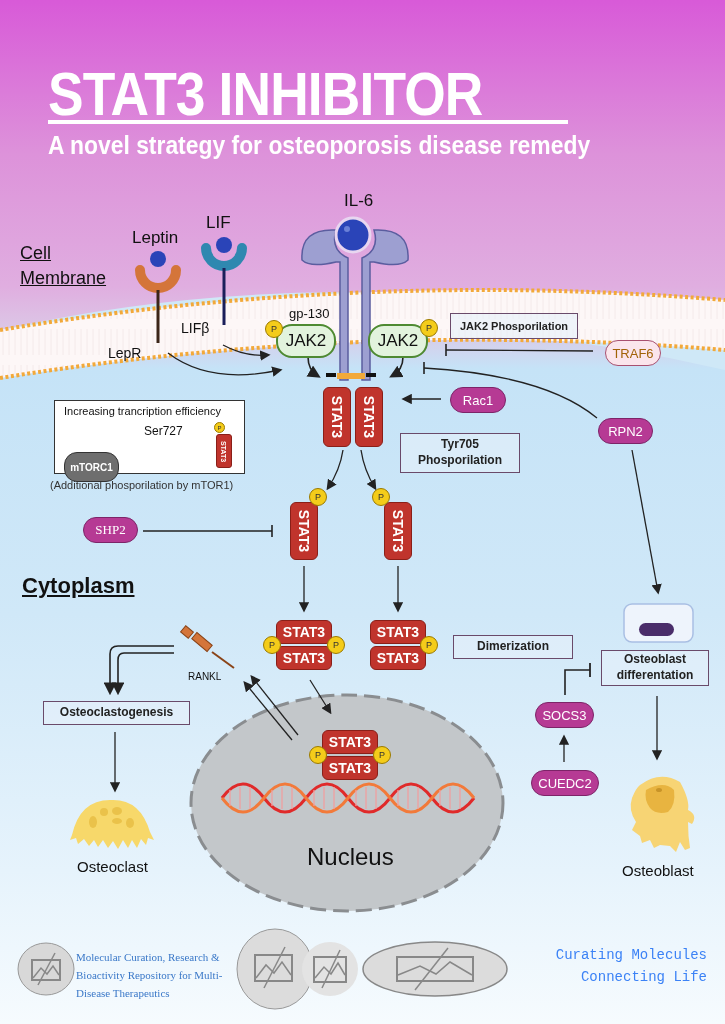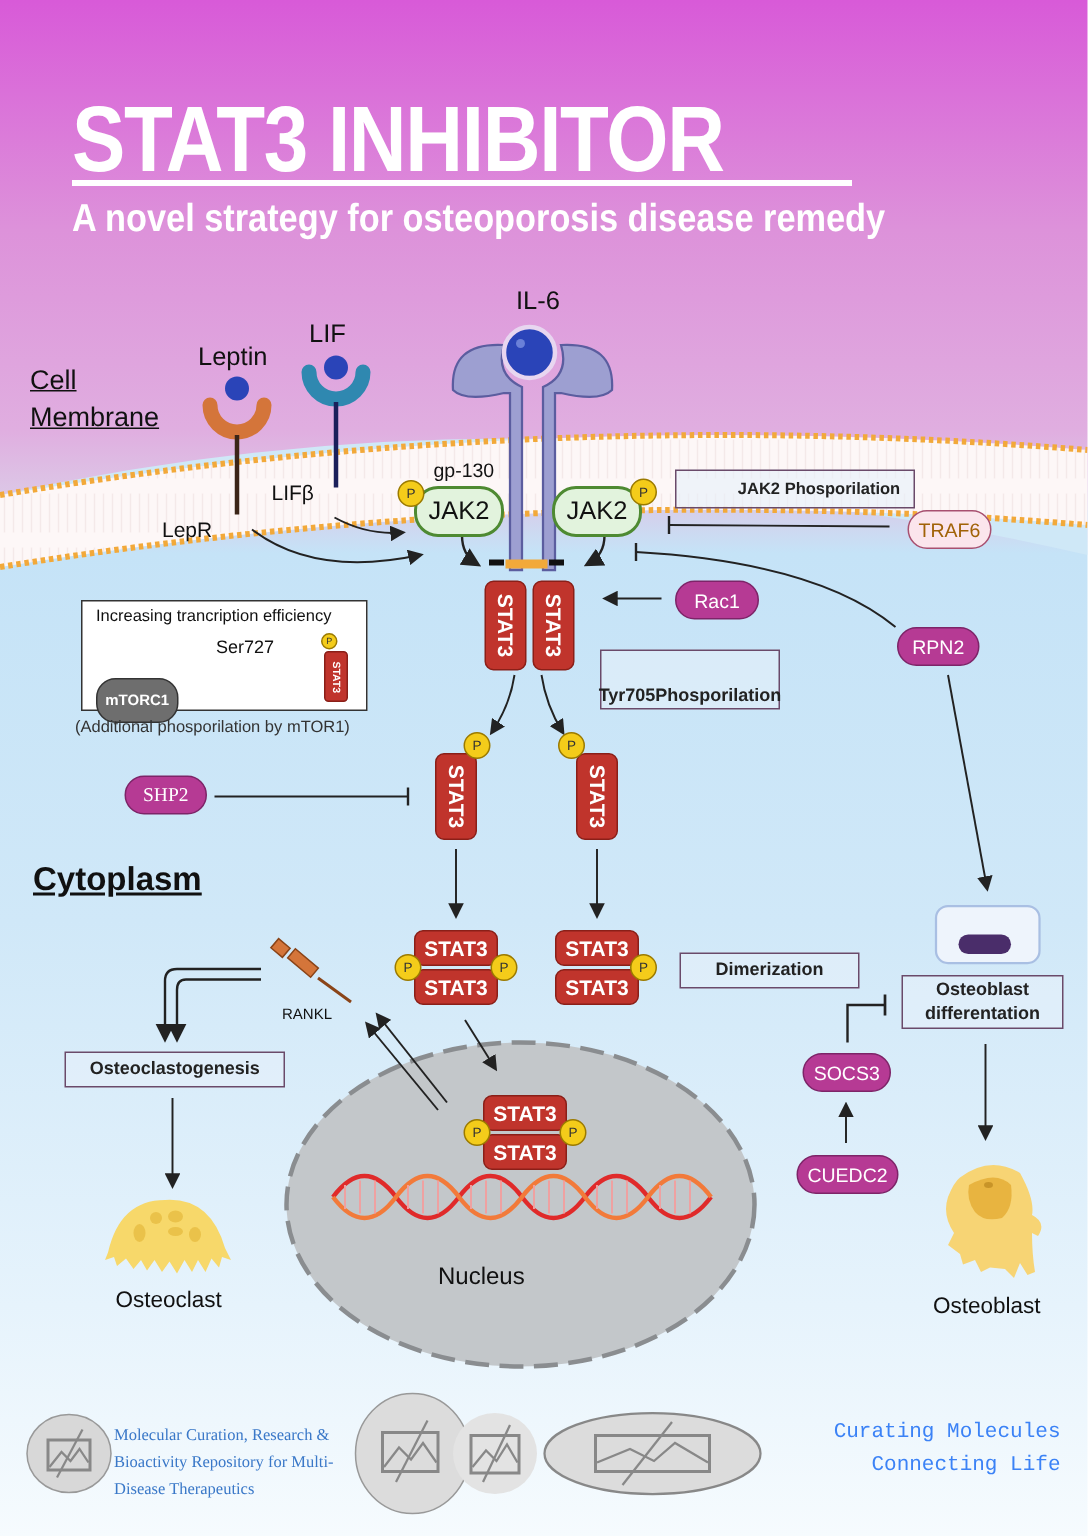--- a/index.html
+++ b/index.html
@@ -193,21 +193,21 @@
   </g>
 </svg>
 
 <div class="abs title">STAT3 INHIBITOR</div>
 <div class="abs title-underline"></div>
 <div class="abs subtitle">A novel strategy for osteoporosis disease remedy</div>
 
 <div class="abs lbl ul" style="left:20px;top:243px;font-size:18px;">Cell</div>
 <div class="abs lbl ul" style="left:20px;top:268px;font-size:18px;">Membrane</div>
 <div class="abs lbl ul" style="left:22px;top:573px;font-size:22px;font-weight:bold;">Cytoplasm</div>
-<div class="abs lbl" style="left:292px;top:843px;font-size:16px;">Nucleus</div>
+<div class="abs lbl" style="left:307px;top:843px;font-size:24px;">Nucleus</div>
 
 <div class="abs lbl" style="left:132px;top:228px;">Leptin</div>
 <div class="abs lbl" style="left:206px;top:213px;">LIF</div>
 <div class="abs lbl" style="left:344px;top:191px;">IL-6</div>
 
 <div class="abs lbl" style="left:108px;top:345px;font-size:14px;">LepR</div>
 <div class="abs lbl" style="left:181px;top:320px;font-size:14px;">LIFβ</div>
 <div class="abs lbl" style="left:289px;top:306px;font-size:13px;">gp-130</div>
 
 <div class="abs jak" style="left:276px;top:324px;width:56px;height:30px;">JAK2</div>
@@ -215,22 +215,22 @@
 <div class="abs jak" style="left:368px;top:324px;width:56px;height:30px;">JAK2</div>
 <div class="abs p" style="left:420px;top:319px;">P</div>
 
 <div class="abs stat-v" style="left:323px;top:387px;width:26px;height:58px;">
     <span>STAT3</span>
   </div>
 <div class="abs stat-v" style="left:355px;top:387px;width:26px;height:58px;">
     <span>STAT3</span>
   </div>
 
-<div class="abs box" style="left:450px;top:313px;width:126px;height:24px;font-size:11px;padding-left:32px;">JAK2 Phosporilation</div>
-<div class="abs box" style="left:400px;top:433px;width:118px;height:38px;flex-direction:row;align-items:flex-end;">
+<div class="abs box" style="left:450px;top:313px;width:126px;height:24px;font-size:11px;">JAK2 Phosporilation</div>
+<div class="abs box" style="left:400px;top:433px;width:118px;height:38px;flex-direction:column;">
   <span>Tyr705</span>
   <span>Phosporilation</span>
 </div>
 <div class="abs box" style="left:453px;top:635px;width:118px;height:22px;">Dimerization</div>
 <div class="abs box" style="left:43px;top:701px;width:145px;height:22px;">Osteoclastogenesis</div>
 <div class="abs box" style="left:601px;top:650px;width:106px;height:34px;flex-direction:column;">
   <span>Osteoblast</span>
   <span>differentation</span>
 </div>
 

